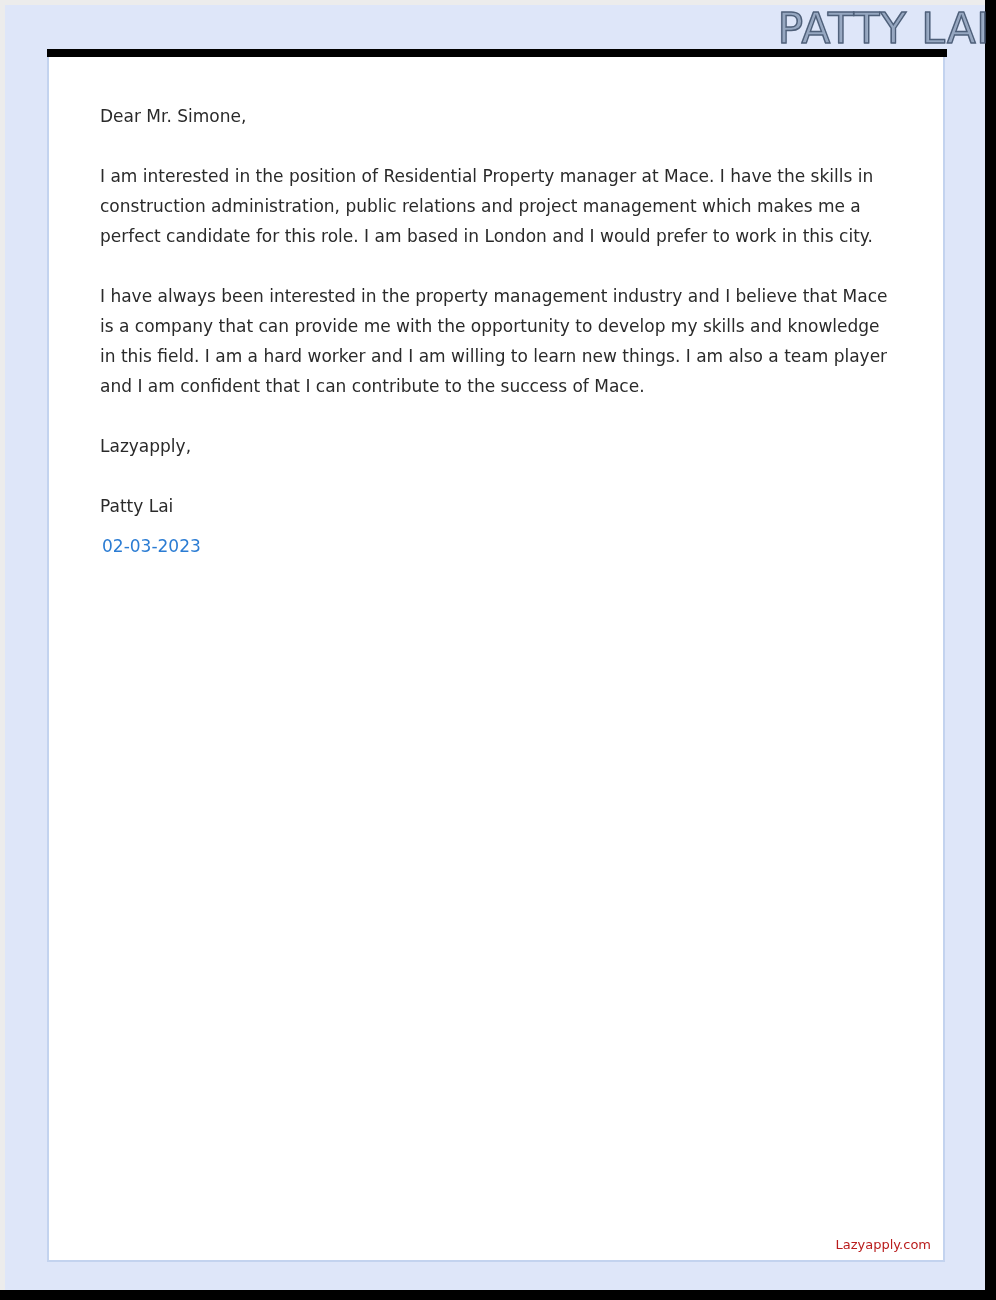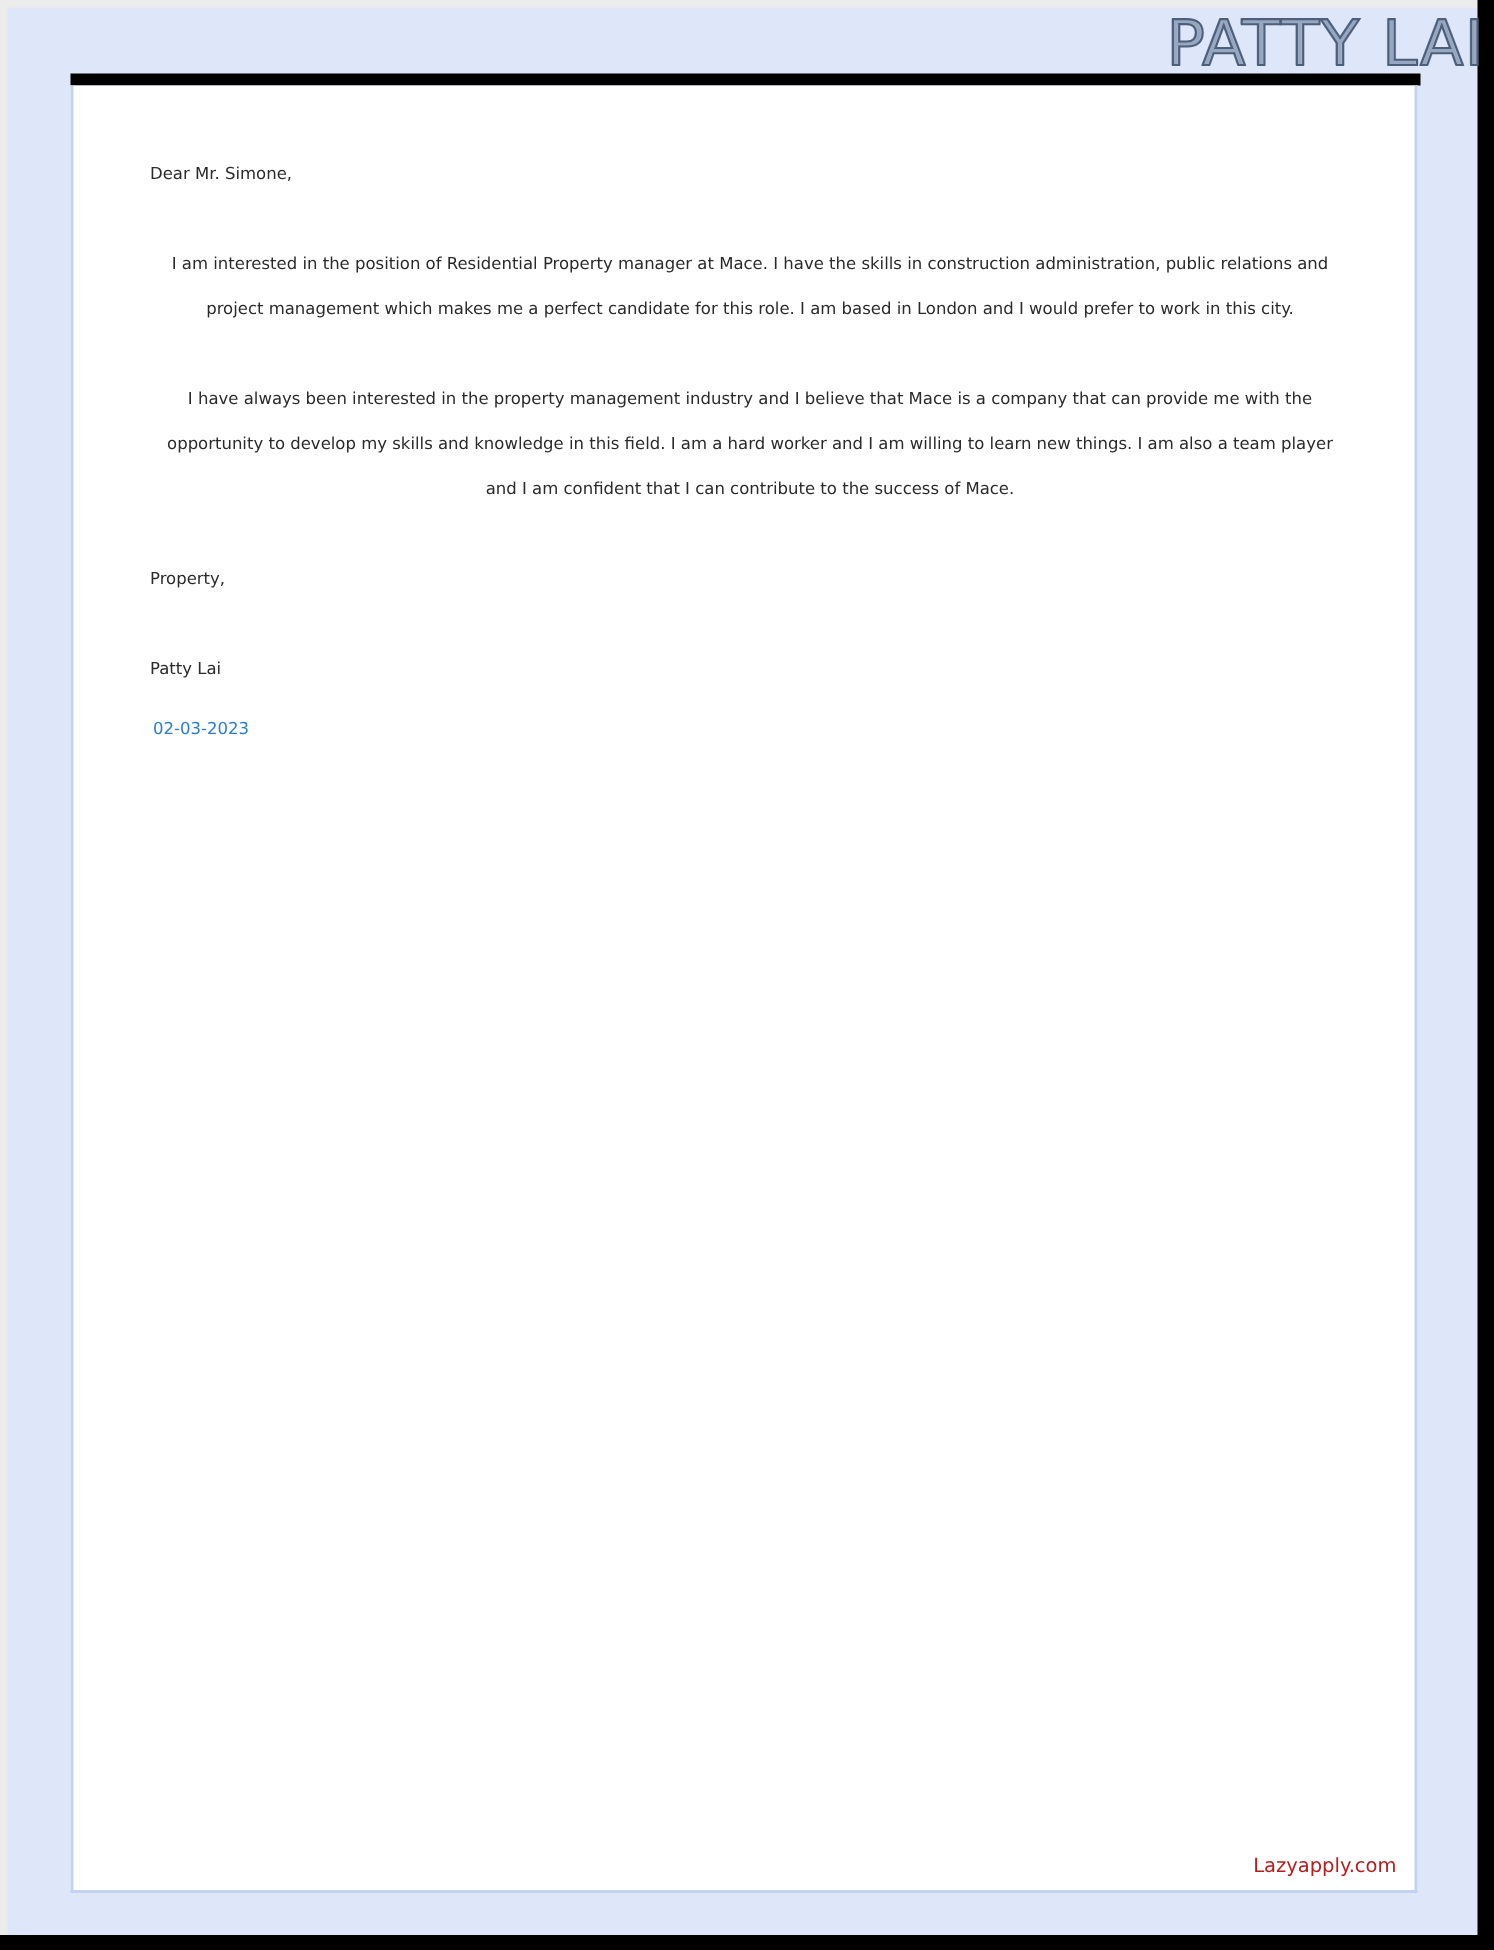--- a/index.html
+++ b/index.html
@@ -101,30 +101,29 @@
     box-sizing: border-box;
   }
 
   #letter-body {
     position: absolute;
     left: 51px;
     top: 44px;
     width: 800px;
     color: #2a2a2a;
     font-family: "DejaVu Sans", sans-serif;
-    font-size: 11px;
+    font-size: 17px;
     line-height: 30px;
   }
 
   #letter-body .salutation {
     margin: 0 0 30px 0;
   }
   #letter-body .para {
     margin: 0 0 30px 0;
-    text-align: center;
   }
   #letter-body .closing {
     margin: 0 0 30px 0;
   }
   #letter-body .signer {
     margin: 0 0 10px 0;
   }
   #letter-body .letter-date {
     margin: 2px;
     color: #2b7cd3;
@@ -179,21 +178,21 @@
 
     <div id="letter-body">
 
       <p class="salutation">Dear Mr. Simone,</p>
 
       <p class="para">I am interested in the position of Residential Property manager at Mace. I have the skills in construction administration, public relations and project management which makes me a perfect candidate for this role. I am based in London and I would prefer to work in this city.</p>
 
       <p class="para">I have always been interested in the property management industry and I believe that Mace is a company that can provide me with the opportunity to develop my skills and knowledge in this field. I am a hard worker and I am willing to learn new things. I am also a team player and I am confident that I can contribute to the success of Mace.</p>
 
 
-      <p class="closing">Property,</p>
+      <p class="closing">Lazyapply,</p>
 
       <p class="signer">Patty Lai</p>
 
       <p class="letter-date">02-03-2023</p>
 
     </div>
 
     <div id="footer">Lazyapply.com</div>
 
   </div>

